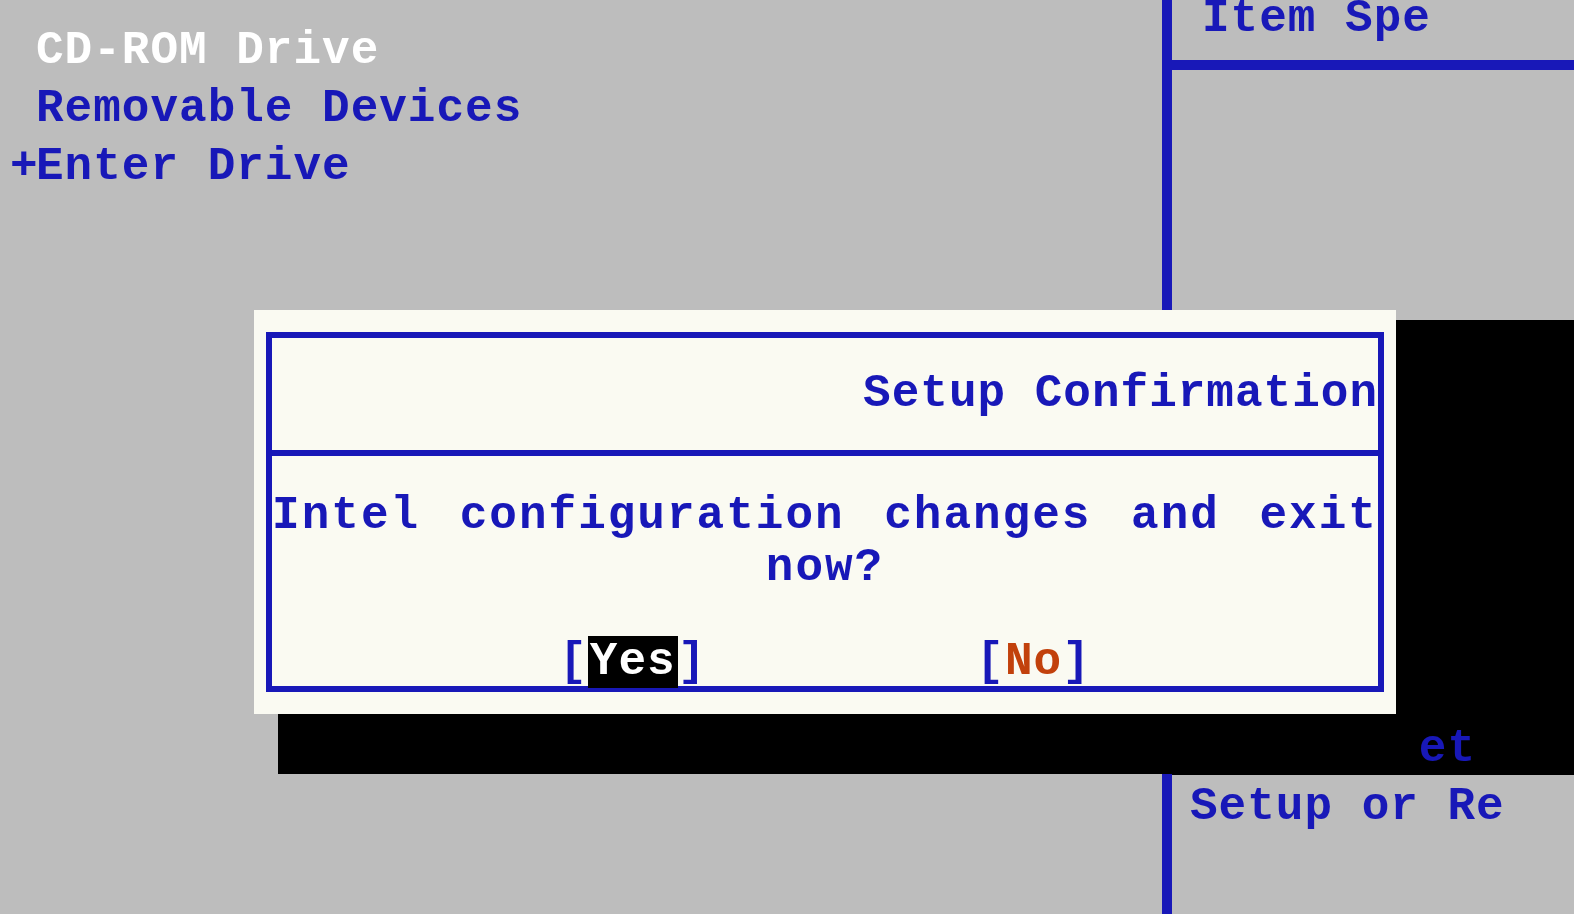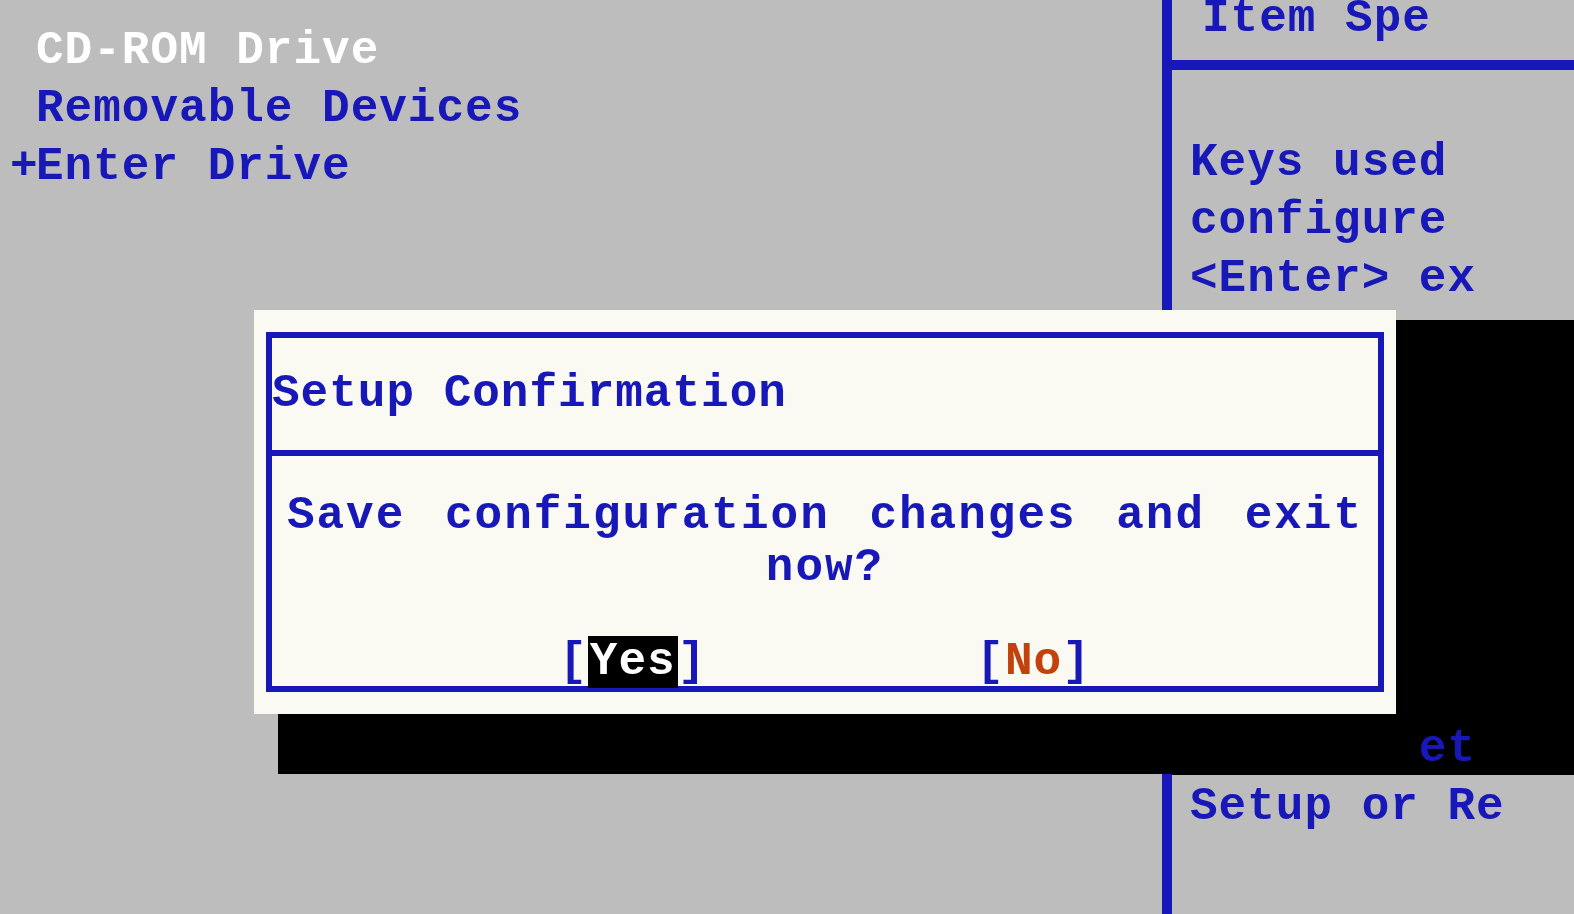--- a/index.html
+++ b/index.html
@@ -133,21 +133,21 @@
     .dialog-inner {
       position: absolute;
       left: 12px;
       top: 22px;
       right: 12px;
       bottom: 22px;
       border: 6px solid #1818b8;
     }
     .dialog-title {
       border-bottom: 6px solid #1818b8;
-      text-align: left;
+      text-align: right;
       color: #1818b8;
       font-size: 46px;
       padding: 30px 0 30px 0;
       letter-spacing: 1px;
     }
     .dialog-body {
       text-align: center;
       color: #1818b8;
       font-size: 46px;
       padding: 34px 0 18px 0;
@@ -181,40 +181,37 @@
   <div class="boot-list">
     <div class="boot-item selected"><span class="marker"> </span><span>CD-ROM Drive</span></div>
     <div class="boot-item"><span class="marker"> </span><span>Removable Devices</span></div>
     <div class="boot-item"><span class="marker">+</span><span>Enter Drive</span></div>
   </div>
 </div>
 
 <div class="help-pane">
   <div class="help-separator"></div>
   <div class="help-title-area"><span>Item Spe</span></div>
-  <div class="help-body"><span>Keys used </span>
-<span>configure </span>
-<span>&lt;Enter&gt; ex</span></div>
 </div>
 
 <div class="help-black-block"><span>s 
 
 te
 
 &lt;-
 p 
 mo</span></div>
 
 <div class="help-below-black"><span>device bet</span>
 <span>Setup or Re</span></div>
 
 <div class="dialog-shadow"></div>
 
 <div class="dialog">
   <div class="dialog-inner">
     <div class="dialog-title">Setup Confirmation</div>
-    <div class="dialog-body">Save configuration changes and exit now?</div>
+    <div class="dialog-body">Intel configuration changes and exit now?</div>
     <div class="dialog-buttons">
       <span class="dlg-btn selected"><span class="bracket">[</span><span class="text">Yes</span><span class="bracket">]</span></span>
       <span class="dlg-btn"><span class="bracket">[</span><span class="text">No</span><span class="bracket">]</span></span>
     </div>
   </div>
 </div>
 
 </body></html>

